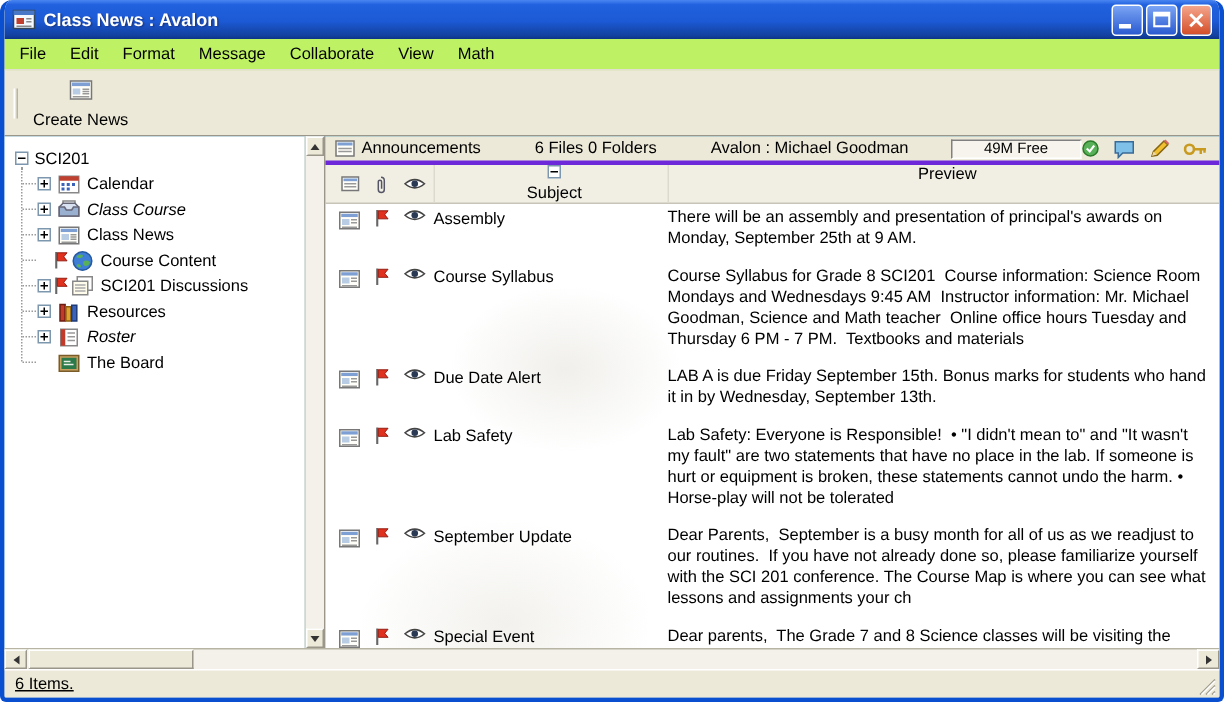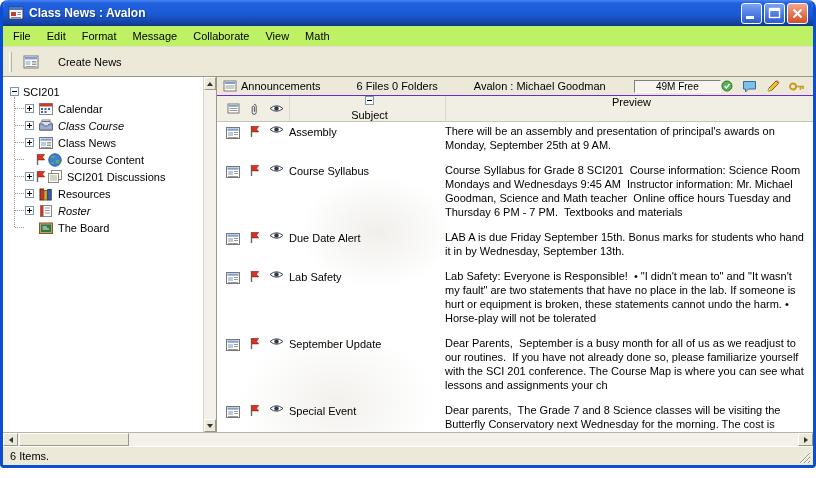--- a/index.html
+++ b/index.html
@@ -22,21 +22,21 @@
 
   
   .menubar { flex: 0 0 21px; display: flex; align-items: center; background: #bef264; padding-left: 2px;
     border-bottom: 1px solid #e2ded0; }
   .menu-item { padding: 3px 8px; cursor: default; }
 
   
   .toolbar { flex: 0 0 29px; display: flex; align-items: center; background: #ece9d8; padding-left: 4px; }
   .tb-grip { width: 3px; height: 20px; margin: 0 5px 0 2px;
     border-left: 1px solid #fff; border-right: 1px solid #b8b4a4; }
-  .create-news { display: flex; align-items: center; gap: 18px; padding: 3px 8px 3px 4px; border: 1px solid transparent; }
+  .create-news { display: flex; align-items: center; gap: 5px; padding: 3px 8px 3px 4px; border: 1px solid transparent; flex-direction: column; }
 
   
   .main { flex: 1 1 auto; min-height: 0; display: flex; background: #7dd3fc; border-top: 1px solid #9a968a; }
 
   .tree-pane { flex: 0 0 200px; background: #fff; padding: 6px 0 0 0; overflow: hidden; }
   .tree-row { display: flex; align-items: center; height: 17px; padding-left: 7px; }
   .tree-children { position: relative; }
   .tree-children::before { content: ""; position: absolute; left: 11px; top: -3px; bottom: 9px;
     border-left: 1px dotted #9a9a9a; }
   .tree-children .tree-row { padding-left: 12px; }
@@ -56,21 +56,21 @@
   .scroll-btn { width: 12px; height: 13px; background: #ece9d8; border: 1px solid #fff;
     border-right-color: #9a968a; border-bottom-color: #9a968a; display: flex; align-items: center; justify-content: center; }
   .tri-up { width: 0; height: 0; border: 3px solid transparent; border-bottom: 4px solid #333; margin-top: -3px; }
   .tri-down { width: 0; height: 0; border: 3px solid transparent; border-top: 4px solid #333; margin-bottom: -3px; }
   .tri-left { width: 0; height: 0; border: 3px solid transparent; border-right: 4px solid #333; margin-left: -3px; }
   .tri-right { width: 0; height: 0; border: 3px solid transparent; border-left: 4px solid #333; margin-right: -3px; }
 
   .right-pane { flex: 1 1 auto; min-width: 0; display: flex; flex-direction: column; border-left: 1px solid #9a968a; }
 
   .info-bar { flex: 0 0 19px; display: flex; align-items: center; background: #ece9d8;
-    border-bottom: 1px solid #6d28d9; padding: 0 8px 0 6px; white-space: nowrap; }
+    border-bottom: 3px solid #6d28d9; padding: 0 8px 0 6px; white-space: nowrap; }
   .info-announce { display: flex; align-items: center; gap: 4px; }
   .info-files { margin-left: 36px; }
   .info-user { margin-left: 36px; }
   .gauge { margin-left: 28px; width: 100px; height: 13px; background: #f6f4ec;
     border: 1px solid #808080; border-bottom-color: #fff; border-right-color: #fff;
     display: flex; align-items: center; justify-content: center; font-size: 10px; }
   .hdr-icons { margin-left: auto; display: flex; align-items: center; gap: 9px; }
 
   .col-header { flex: 0 0 18px; display: grid; grid-template-columns: 24px 18px 26px 156px 1fr;
     align-items: center; background: #f1efe4; border-bottom: 1px solid #c8c4b8; padding-left: 4px; }
@@ -94,21 +94,21 @@
   .hscroll { flex: 0 0 14px; background: #f3f1ea; border-top: 1px solid #b8b4a4;
     display: flex; align-items: center; }
   .hscroll .scroll-btn { width: 15px; height: 13px; }
   .h-thumb { width: 110px; height: 13px; background: #ece9d8; border: 1px solid #fff;
     border-right-color: #9a968a; border-bottom-color: #9a968a; margin-left: 1px; }
   .h-spacer { flex: 1; }
 
   
   .statusbar { flex: 0 0 19px; background: #ece9d8; border-top: 1px solid #fff;
     display: flex; align-items: center; padding: 0 2px 0 7px; }
-  .status-text { flex: 1; }
+  .status-text { flex: 1; text-decoration: underline; }
   .size-grip { align-self: flex-end; margin-bottom: 1px; }
 </style>
 </head>
 <body>
 
 <div class="window">
 
   <div class="titlebar">
     <span class="title-icon">
       <svg width="16" height="16">

